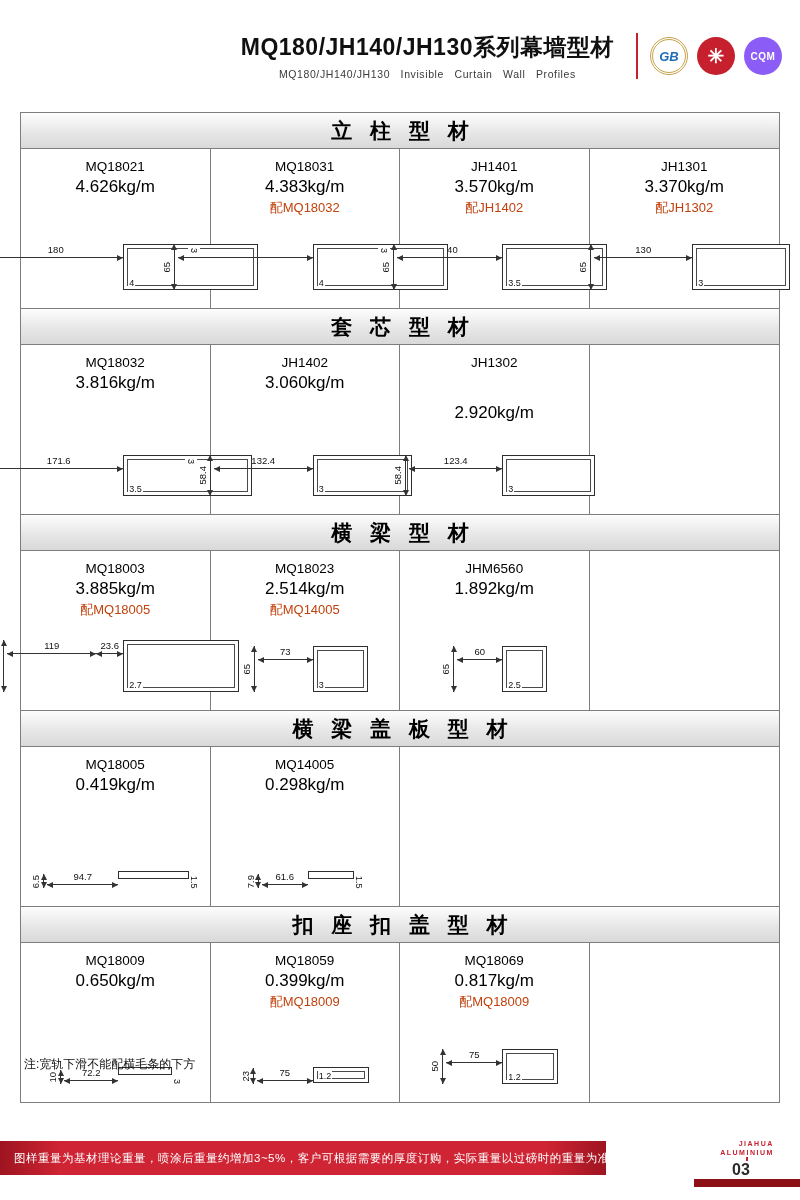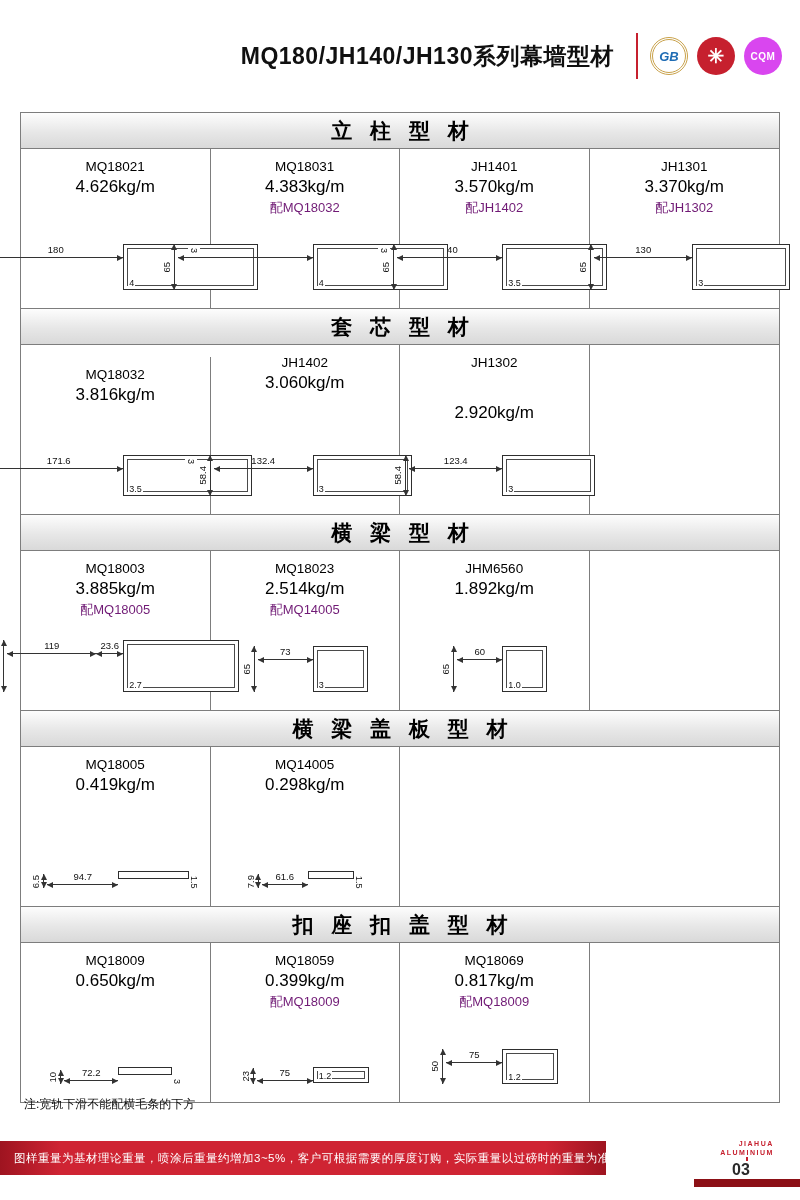--- a/index.html
+++ b/index.html
@@ -26,21 +26,21 @@
   .section-header { height:36px; line-height:36px; text-align:center; font-size:21px; font-weight:bold;
                     color:#000; letter-spacing:6px; text-indent:6px;
                     background:linear-gradient(#fdfdfd, #e7e7e7 55%, #d9d9d9);
                     border-bottom:1px solid #7d7d7d; }
   .section-row { display:flex; align-items:stretch; min-height:160px; border-bottom:1px solid #7d7d7d; }
   .cell { width:25%; border-right:1px solid #7d7d7d; padding:9px 4px 10px;
           display:flex; flex-direction:column; align-items:center; }
   .cell:last-child { border-right:none; }
   .model  { font-size:13.5px; color:#000; line-height:1.35; }
   .weight { font-size:17px; color:#000; line-height:1.35; }
-  .match  { font-size:13px; color:#701a75; line-height:1.35; }
+  .match  { font-size:13px; color:#c2410c; line-height:1.35; }
 
   
   .drawing { margin-top:auto; margin-bottom:8px; }
   .drow { display:flex; align-items:flex-end; }
   .leftdim { display:flex; align-items:center; gap:2px; margin-right:3px; }
   .vnum { writing-mode:vertical-rl; transform:rotate(180deg); font-size:9.5px; color:#111; line-height:10px; }
   .vline { width:1px; background:#333; align-self:stretch; position:relative; min-height:8px; }
   .vline::before { content:""; position:absolute; top:0; left:-2.5px;
                    border-left:3px solid transparent; border-right:3px solid transparent; border-bottom:6px solid #333; }
   .vline::after  { content:""; position:absolute; bottom:0; left:-2.5px;
@@ -55,21 +55,21 @@
   .dline::after  { content:""; position:absolute; right:0; top:-2.5px;
                    border-top:3px solid transparent; border-bottom:3px solid transparent; border-left:6px solid #333; }
   .prect { position:relative; border:1.5px solid #2e2e2e; background:#fff; }
   .rinner { position:absolute; inset:3px; border:1px solid #4a4a4a; }
   .ilabel { position:absolute; left:4px; bottom:1px; font-size:9px; color:#111;
             background:#fff; padding:0 1px; line-height:10px; z-index:2; }
   .ilabel.rot { left:48%; top:3px; bottom:auto; writing-mode:vertical-rl; }
   .ilabel-below { align-self:flex-end; font-size:9px; color:#111; writing-mode:vertical-rl; margin-top:2px; }
 
   
-  .note { position:absolute; left:24px; top:1096px; font-size:12px; color:#111; }
+  .note { position:absolute; left:24px; top:1056px; font-size:12px; color:#111; }
   .footer-bar { position:absolute; left:0; top:1141px; width:606px; height:34px;
                 background:linear-gradient(90deg,#9e1420,#cf2433 10%,#cf2433 90%,#9e1420);
                 color:#fff; font-size:11.5px; line-height:34px; padding-left:14px;
                 letter-spacing:0.5px; white-space:nowrap; overflow:hidden; }
   .footer-right { position:absolute; right:0; top:1139px; height:48px; display:flex; align-items:center;flex-direction:column; }
   .brand { text-align:right; color:#c6202e; font-weight:bold; font-size:7px;
            letter-spacing:1.5px; line-height:1.3; }
   .brand-divider { width:2px; height:26px; background:#c6202e; margin:0 7px; }
   .page-no { font-size:16px; font-weight:bold; color:#2a2a2a; margin-right:12px; }
   .footer-logo { width:106px; height:48px; background:#8c1016; position:relative; overflow:hidden; }
@@ -78,26 +78,27 @@
   .chv.b { left:52px; background:#d22637; }
 </style>
 </head>
 <body>
 
 <div class="page">
 
   <header class="header">
     <div class="title-block">
       <div class="title-cn">MQ180/JH140/JH130系列幕墙型材</div>
+      <div class="title-en">MQ180/JH140/JH130 Invisible Curtain Wall Profiles</div>
     </div>
     <div class="header-divider"></div>
     <div class="logos">
         <div class="logo l0" style="background: rgb(255, 255, 255); color: rgb(31, 108, 180);">GB</div>
         <div class="logo l1" style="background: rgb(198, 32, 46); color: rgb(255, 255, 255);">✳</div>
-        <div class="logo l2" style="background: #d946ef; color: rgb(255, 255, 255);">CQM</div>
+        <div class="logo l2" style="background: #8b5cf6; color: rgb(255, 255, 255);">CQM</div>
       </div>
   </header>
 
   <div class="table">
       <div class="section-header">立 柱 型 材</div>
       <div class="section-row">
         <div class="cell" style="width: 25%;">
           <div class="model">MQ18021</div>
           <div class="weight">4.626kg/m</div>
           <div class="drawing">
@@ -194,21 +195,21 @@
                   <div class="rinner"></div>
                   <span class="ilabel">3</span>
                 </div>
               </div>
             </div>
           </div>
         </div>
       </div>
       <div class="section-header">套 芯 型 材</div>
       <div class="section-row">
-        <div class="cell" style="width: 25%; margin-top: 12px;">
+        <div class="cell" style="width: 25%;">
           <div class="model">MQ18032</div>
           <div class="weight">3.816kg/m</div>
           <div class="drawing">
             <div class="drow">
               <div class="leftdim">
                 <span class="vnum">58.6</span>
                 <div class="vline" style="height: 41px;"></div>
               </div>
               <div class="rcol">
                 <div class="topdims">
@@ -343,21 +344,21 @@
               </div>
               <div class="rcol">
                 <div class="topdims">
                   <div class="topdim" style="width: 45px;">
                     <span class="dlabel">60</span>
                     <div class="dline"></div>
                   </div>
                 </div>
                 <div class="prect" style="width: 45px; height: 46px;">
                   <div class="rinner"></div>
-                  <span class="ilabel">1.0</span>
+                  <span class="ilabel">2.5</span>
                 </div>
               </div>
             </div>
           </div>
         </div>
         <div class="cell" style="width: 25%;"></div>
       </div>
       <div class="section-header">横 梁 盖 板 型 材</div>
       <div class="section-row">
         <div class="cell" style="width: 25%;">

